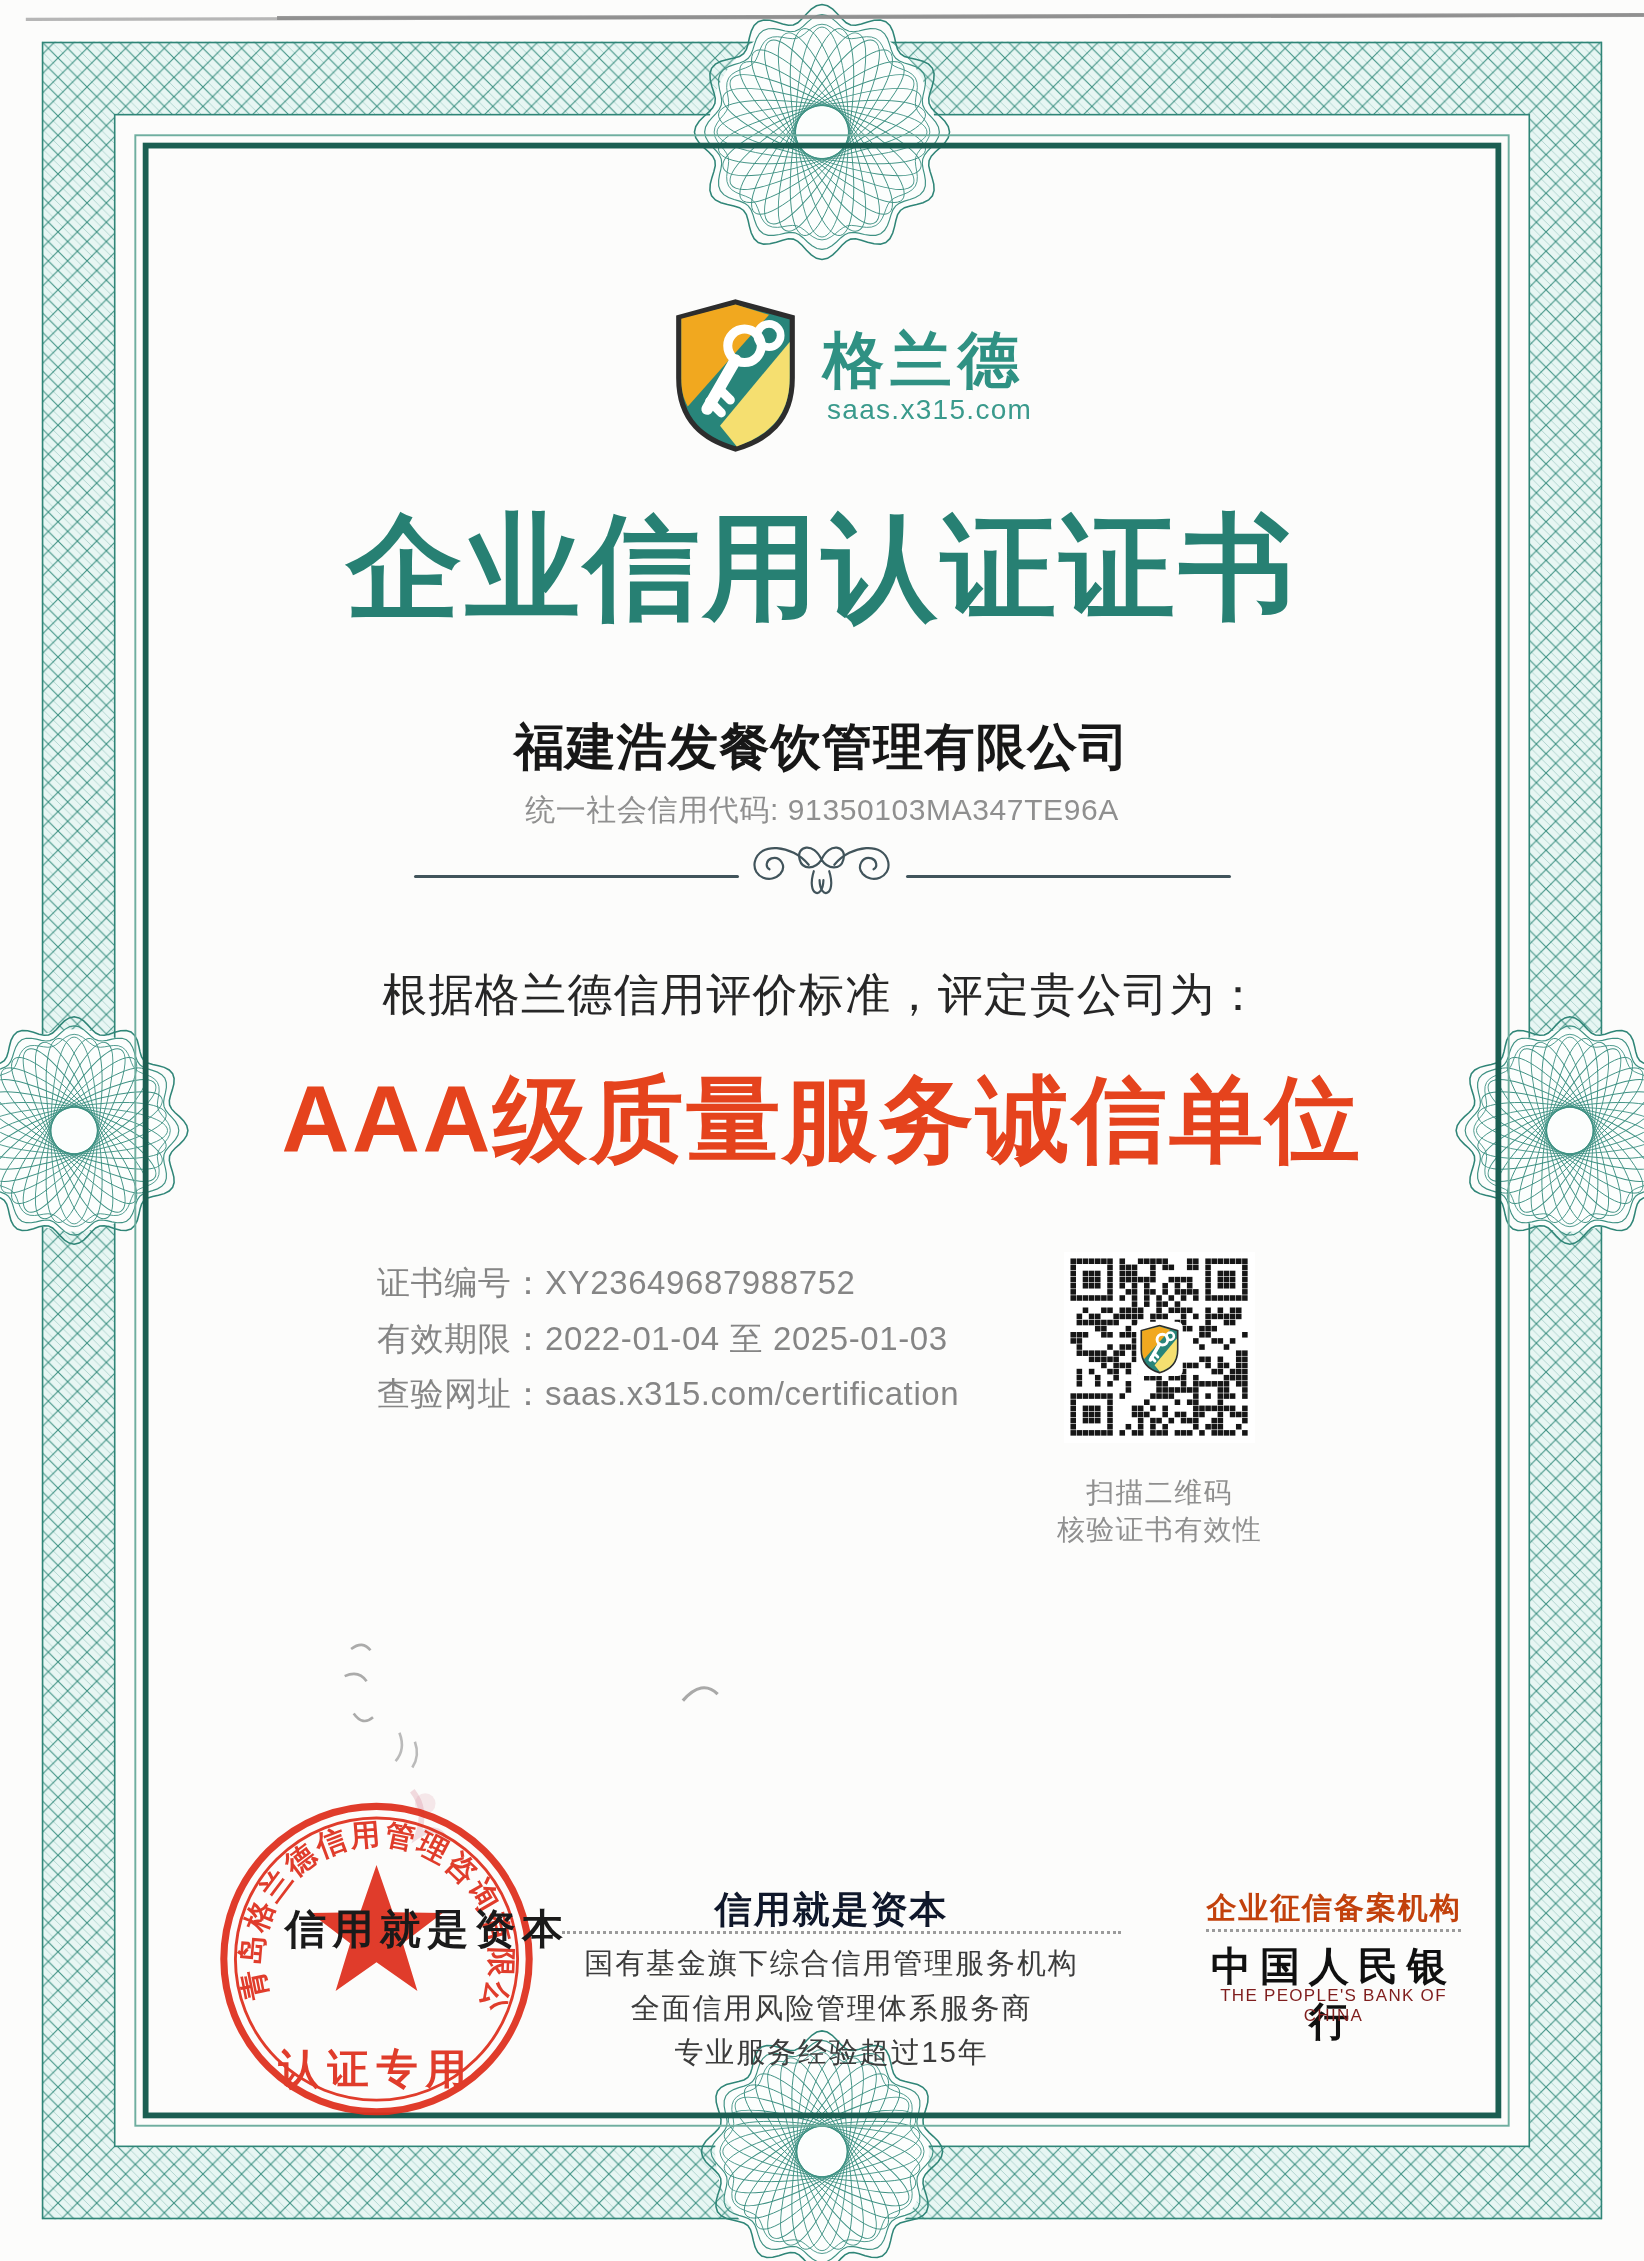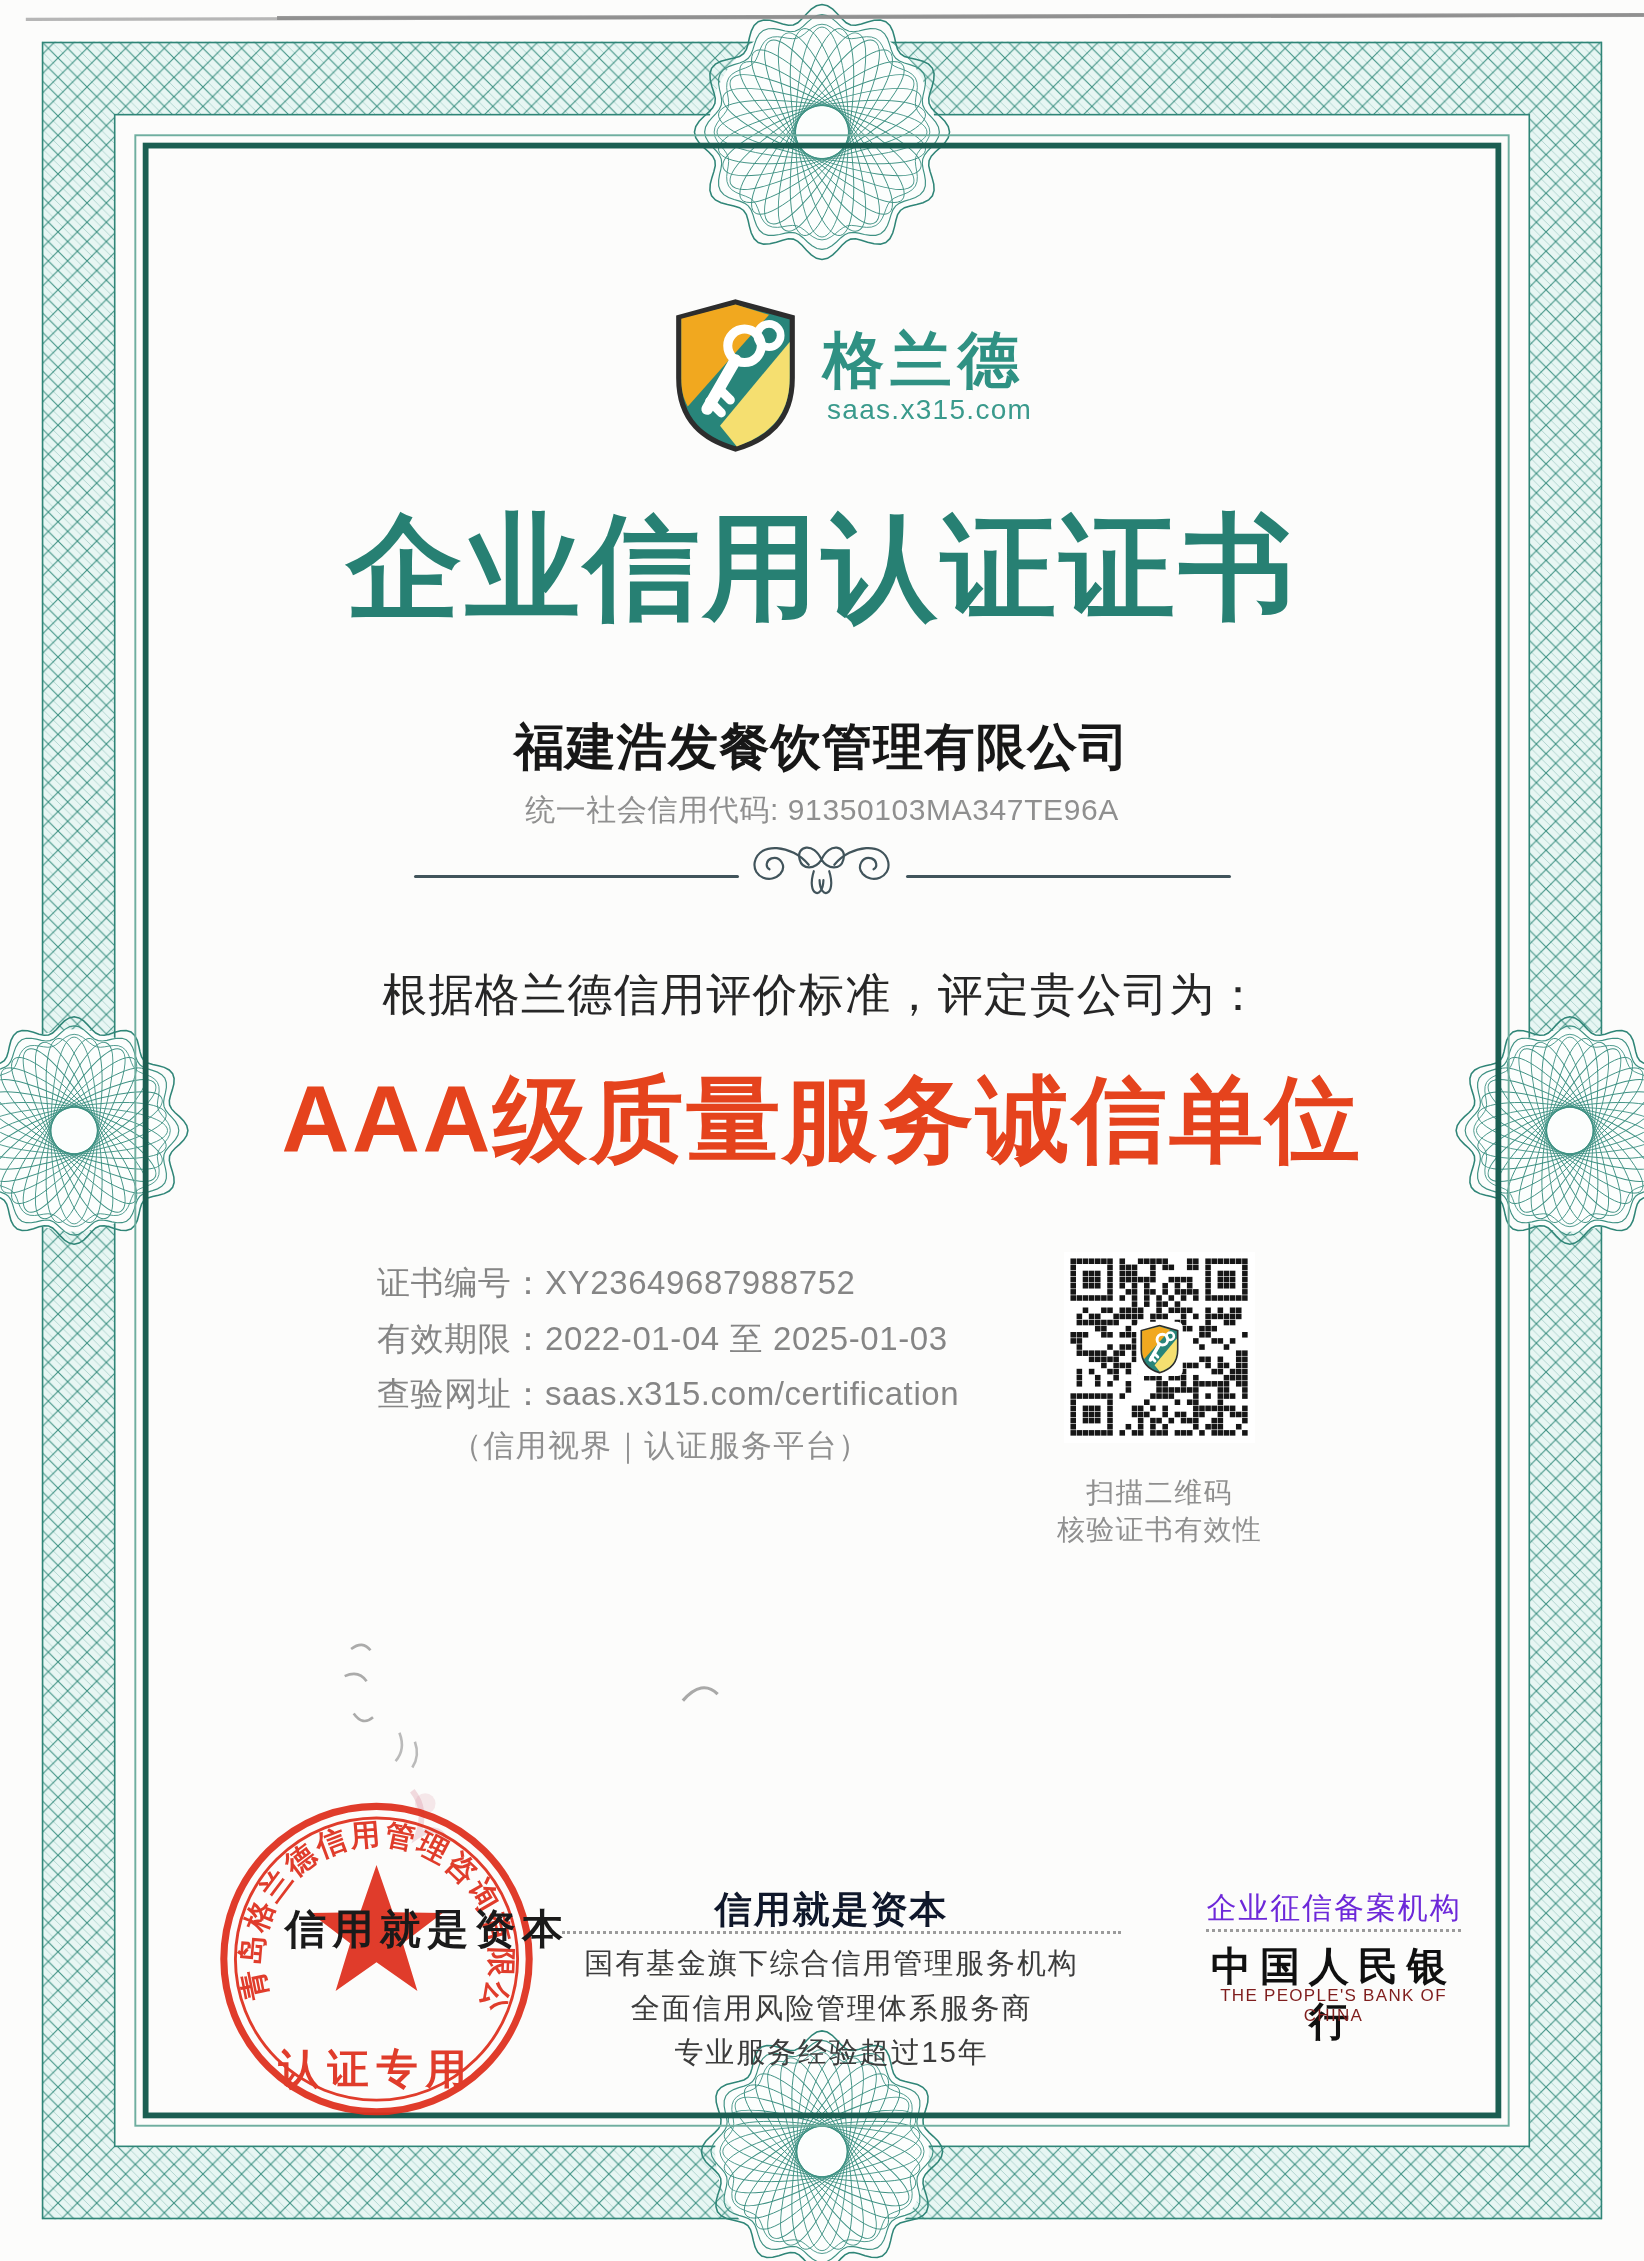--- a/index.html
+++ b/index.html
@@ -38,21 +38,21 @@
   
   .seal-overlay-text{left:285px;top:1902px;font-size:41px;color:#1a1a1a;letter-spacing:6.4px;font-weight:600;z-index:6;}
   
   .slogan{left:606px;width:451px;top:1885px;text-align:center;font-size:37px;font-weight:700;color:#0f172a;letter-spacing:1.9px;}
   .dots{border-bottom:3.9px dotted #9b9b9b;height:0;}
   .dots.left-col{left:562px;width:559px;top:1931px;}
   .dots.right-col{left:1206px;width:255px;top:1929px;}
   .fline{left:506px;width:651px;text-align:center;color:#3c3c3c;font-size:29px;letter-spacing:1.9px;}
   .f1{top:1944px;} .f2{top:1989px;} .f3{top:2033px;}
   
-  .agency{left:1205px;width:258px;text-align:center;top:1888px;font-size:30px;color:#6d28d9;letter-spacing:1.9px;}
+  .agency{left:1205px;width:258px;text-align:center;top:1888px;font-size:30px;color:#c2410c;letter-spacing:1.9px;font-weight:bold;}
   .bank-cn{left:1192px;width:283px;text-align:center;top:1939px;font-size:40px;color:#101010;
            font-family:"Liberation Serif","DejaVu Serif",serif;font-weight:700;letter-spacing:9px;}
   .bank-en{left:1192px;width:283px;text-align:center;top:1986px;font-size:17px;color:#7f1d1d;letter-spacing:1.3px;}
   svg text{font-family:"Liberation Sans","DejaVu Sans",sans-serif;}
 </style>
 </head>
 <body>
 
 <div class="page">
 
@@ -215,21 +215,20 @@
 
   <div class="abs detail-row d1">
     <span>证书编号：</span><span>XY23649687988752</span>
   </div>
   <div class="abs detail-row d2">
     <span>有效期限：</span><span>2022-01-04 至 2025-01-03</span>
   </div>
   <div class="abs detail-row d3">
     <span>查验网址：</span><span>saas.x315.com/certification</span>
   </div>
-  <div class="abs platform-note">（信用视界｜认证服务平台）</div>
 
   <div class="abs qr-wrap">
     <svg id="qr-svg" width="191" height="191" viewBox="0 0 296 296">
         <rect width="296" height="296" fill="#fff"></rect>
       <rect x="0" y="0" width="296" height="296" fill="#ffffff"></rect>
 
     <rect x="10.0" y="10.0" width="8.6" height="8.6" fill="#161616"></rect>
         <rect x="10.0" y="19.5" width="8.6" height="8.6" fill="#161616"></rect>
         <rect x="10.0" y="29.0" width="8.6" height="8.6" fill="#161616"></rect>
         <rect x="10.0" y="38.5" width="8.6" height="8.6" fill="#161616"></rect>

